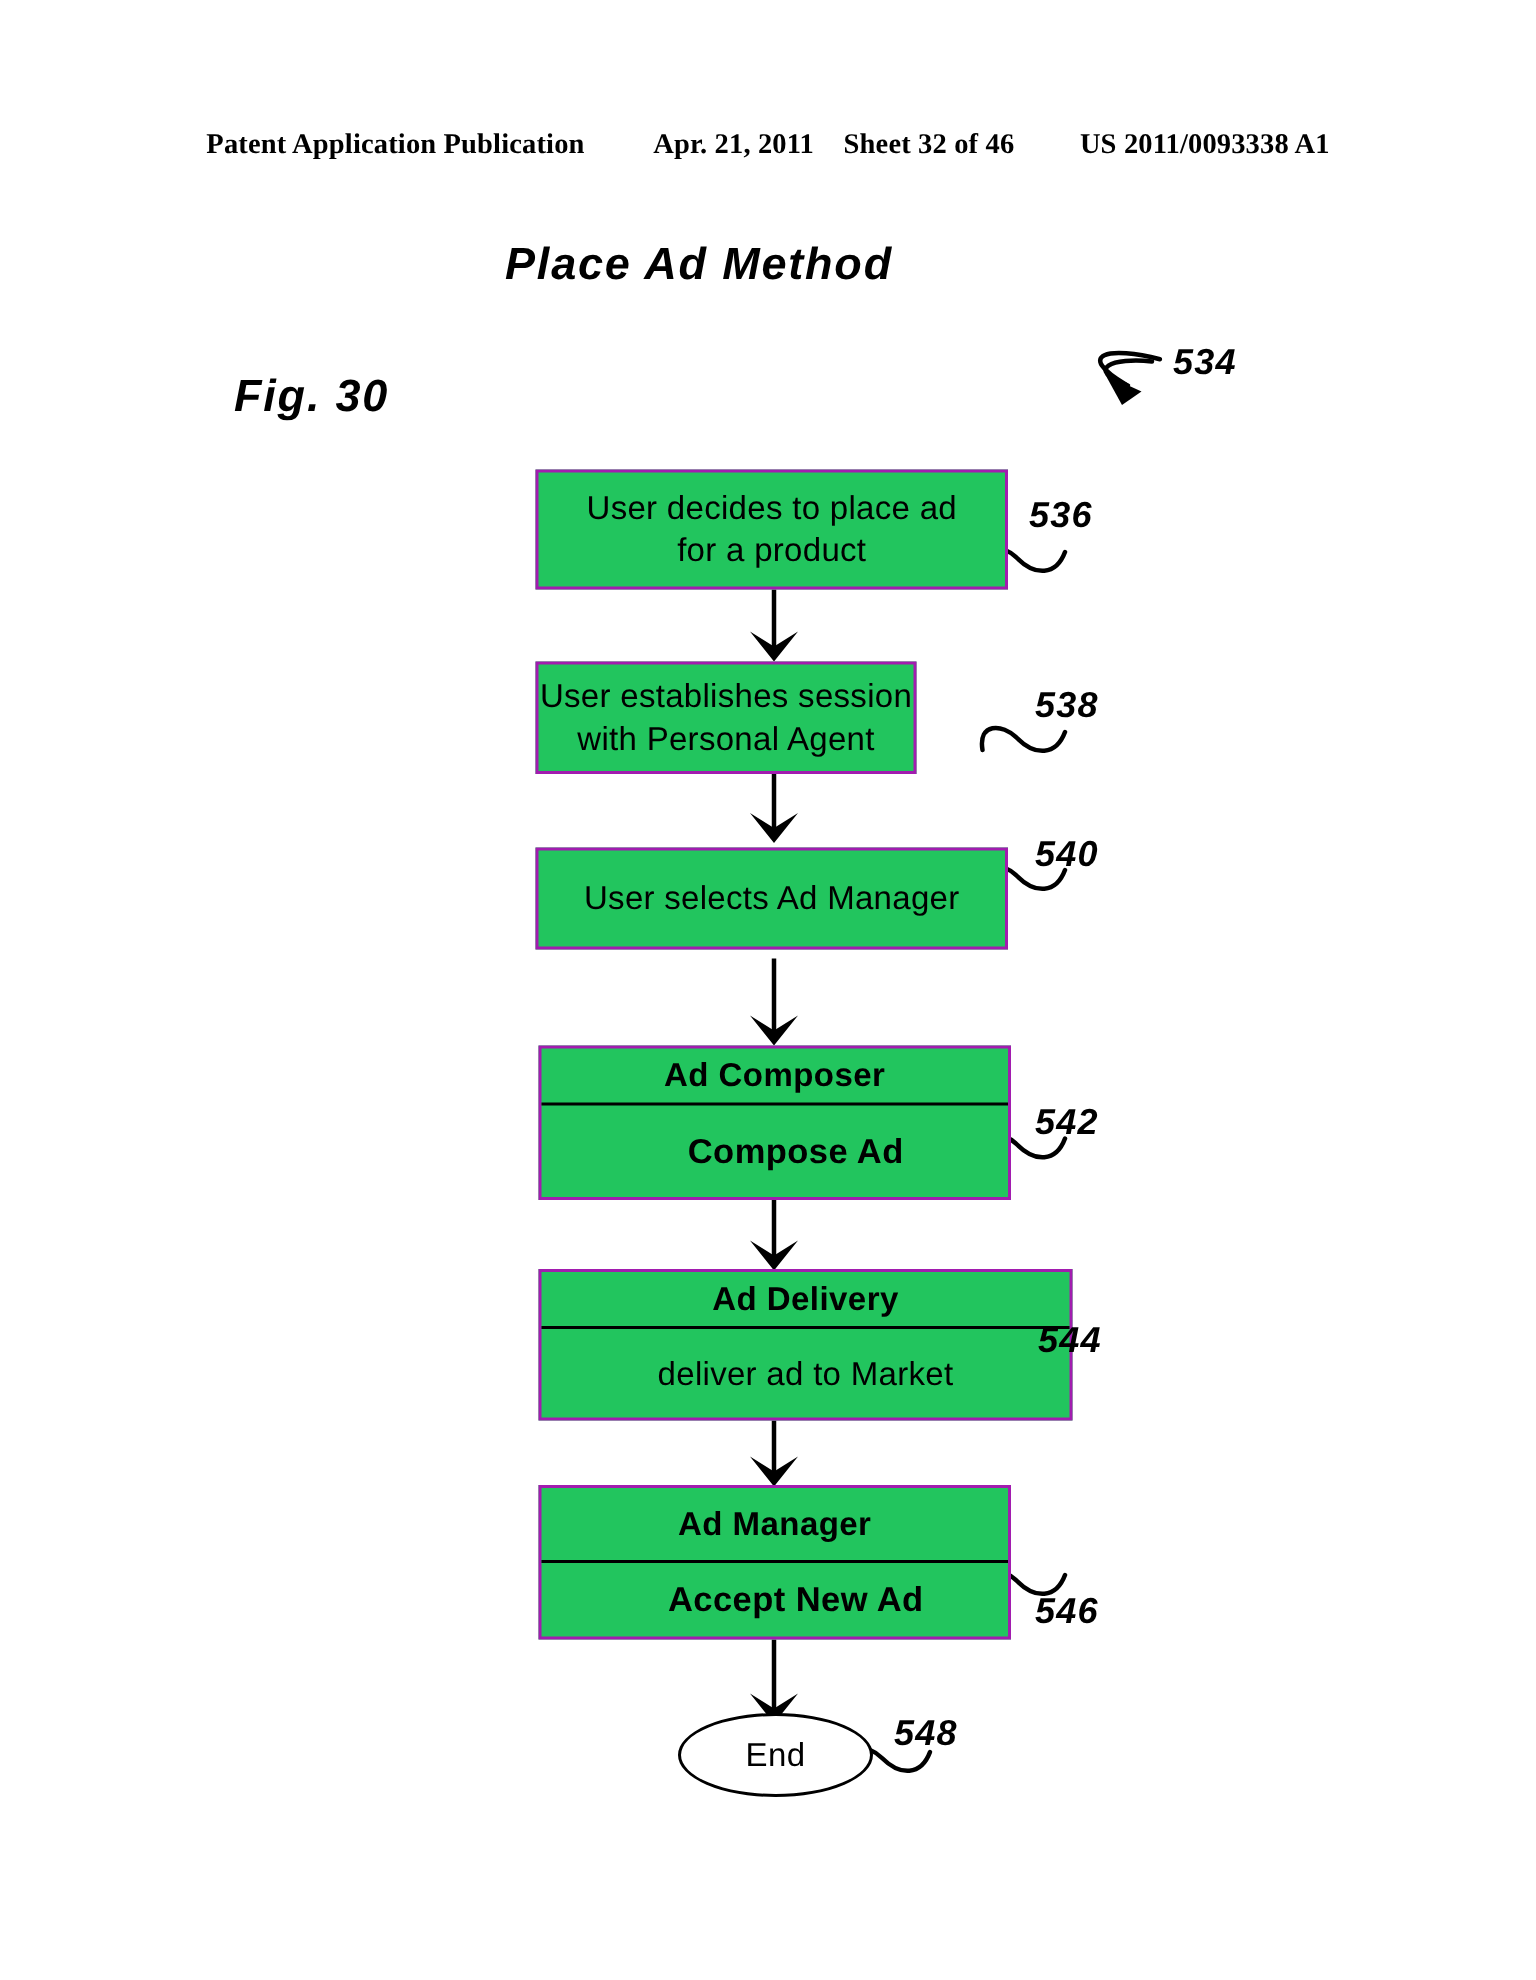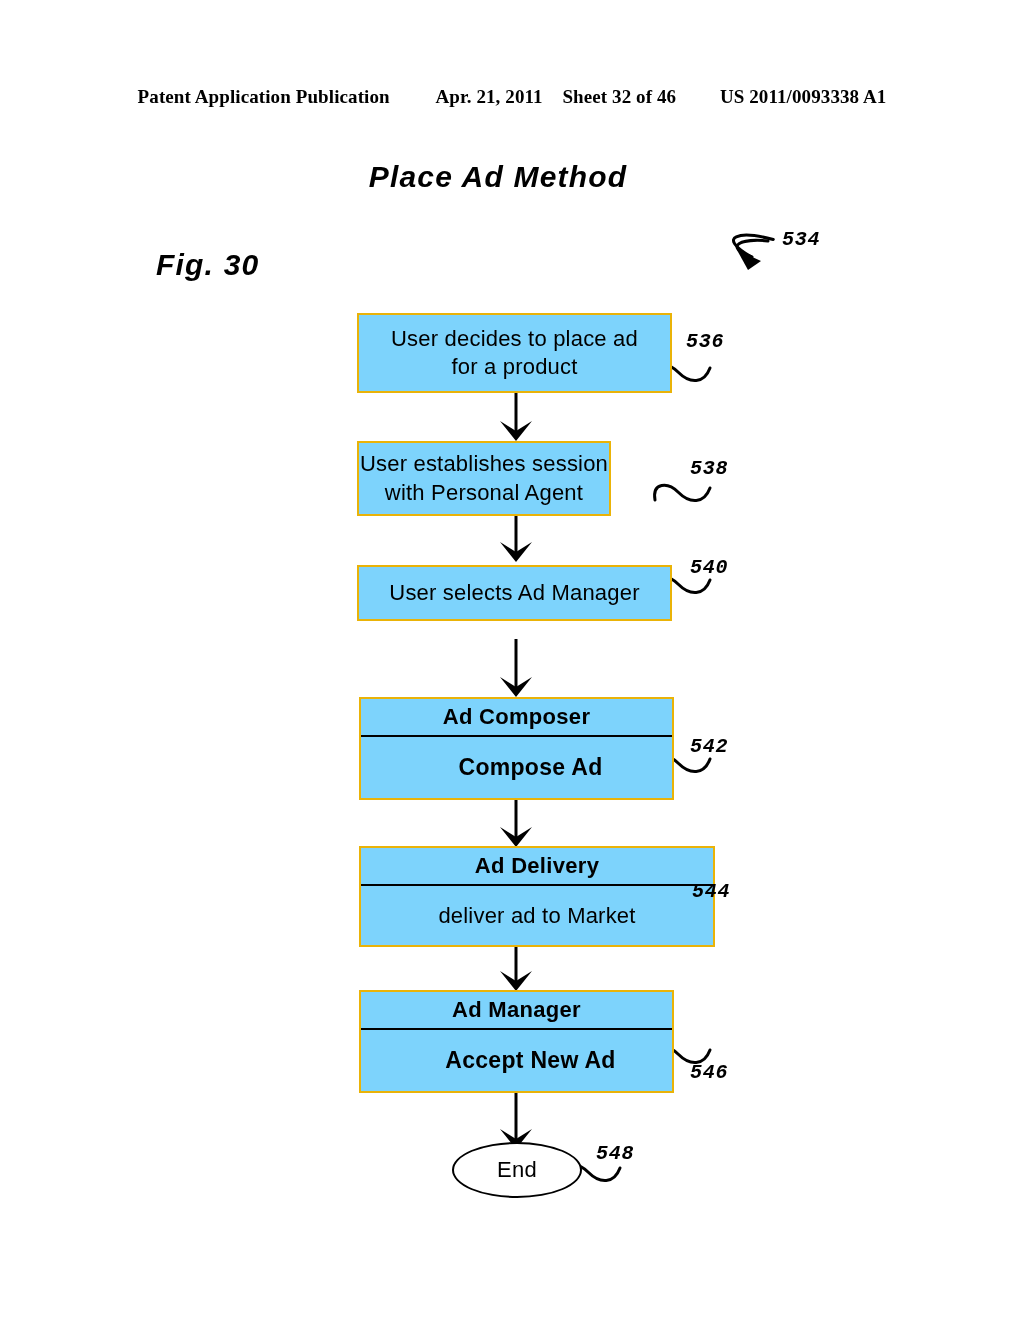--- a/index.html
+++ b/index.html
@@ -39,21 +39,20 @@
   #figure-title {
     position: absolute;
     top: 160px;
     left: 0;
     width: 932px;
     text-align: center;
     font-size: 30px;
     font-weight: bold;
     font-style: italic;
     letter-spacing: 1.2px;
-    padding-left: 32px;
   }
   #figure-number {
     position: absolute;
     top: 248px;
     left: 156px;
     font-size: 30px;
     font-weight: bold;
     font-style: italic;
     letter-spacing: 1.2px;
   }
@@ -64,22 +63,22 @@
     inset: 0;
     width: 1024px;
     height: 1320px;
   }
   #diagram svg { display: block; }
 
   
   .node {
     position: absolute;
     box-sizing: border-box;
-    border: 2px solid #eab308;
-    background: #7dd3fc;
+    border: 2px solid #a21caf;
+    background: #22c55e;
     display: flex;
     flex-direction: column;
   }
   .node .cell {
     display: flex;
     align-items: center;
     justify-content: center;
     text-align: center;
     box-sizing: border-box;
   }
@@ -118,26 +117,25 @@
     display: flex;
     align-items: center;
     justify-content: center;
     font-size: 22px;
     letter-spacing: 0.3px;
   }
 
   
   .ref {
     position: absolute;
-    font-size: 20px;
+    font-size: 24px;
     font-weight: bold;
     font-style: italic;
     letter-spacing: 0.8px;
     white-space: nowrap;
-    font-family: Liberation Mono, monospace;
   }
 </style>
 </head>
 <body>
 
 <div id="page-header">
   <span class="hdr-seg">Patent Application Publication</span>
   <span class="gap-a"></span>
   <span class="hdr-seg">Apr. 21, 2011</span>
   <span class="gap-b"></span>
@@ -204,38 +202,38 @@
 
 <div class="node" id="node-session" style="left:357px; top:441px; width:254px; height:75px;">
   <div class="cell plain">
     <span>
       <span>User establishes session</span><br>
       <span>with Personal Agent</span>
     </span>
   </div>
 </div>
 
-<div class="node" id="node-select" style="left:357px; top:565px; width:315px; height:56px;">
+<div class="node" id="node-select" style="left:357px; top:565px; width:315px; height:68px;">
   <div class="cell plain">
     <span>User selects Ad Manager</span>
   </div>
 </div>
 
 <div class="node" id="node-composer" style="left:359px; top:697px; width:315px; height:103px;">
   <div class="cell head" style="height:38px;">Ad Composer</div>
   <div class="cell body-bold">Compose Ad</div>
 </div>
 
 <div class="node" id="node-delivery" style="left:359px; top:846px; width:356px; height:101px;">
   <div class="cell head" style="height:38px;">Ad Delivery</div>
   <div class="cell body-regular">deliver ad to Market</div>
 </div>
 
 <div class="node" id="node-manager" style="left:359px; top:990px; width:315px; height:103px;">
-  <div class="cell head" style="height:38px;">Ad Manager</div>
+  <div class="cell head" style="height:50px;">Ad Manager</div>
   <div class="cell body-bold">Accept New Ad</div>
 </div>
 
 <div id="end-node" style="left:452px; top:1142px; width:130px; height:56px;">
   <span>End</span>
 </div>
 
 <div class="ref" style="left:782px; top:228px;">534</div>
 <div class="ref" style="left:686px; top:330px;">536</div>
 <div class="ref" style="left:690px; top:457px;">538</div>

